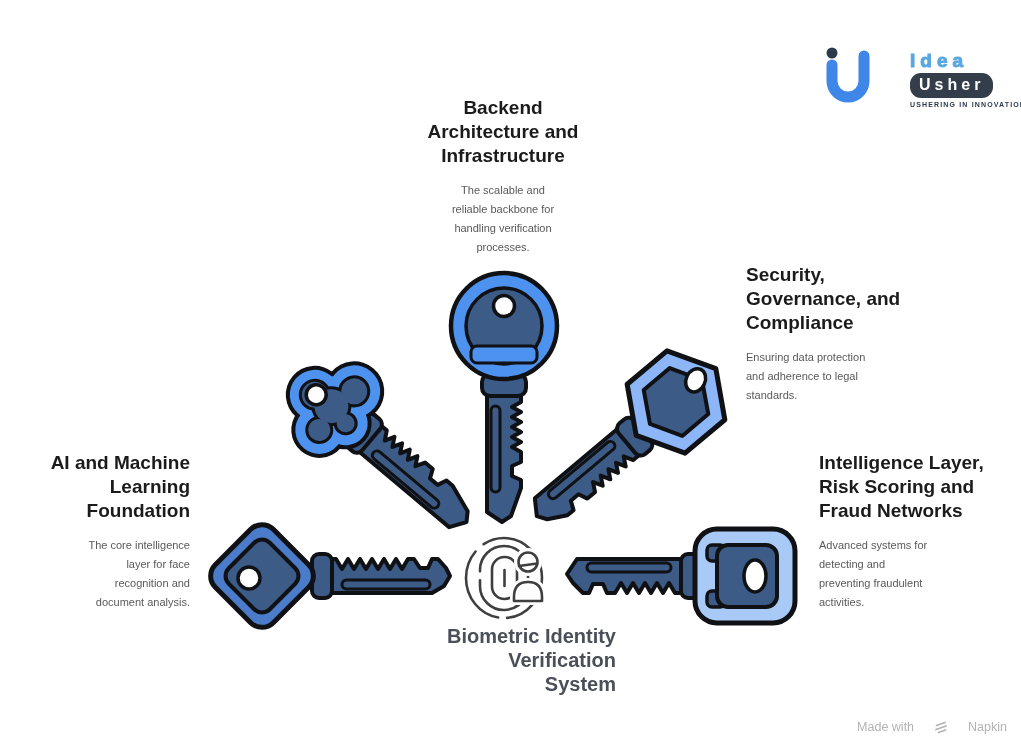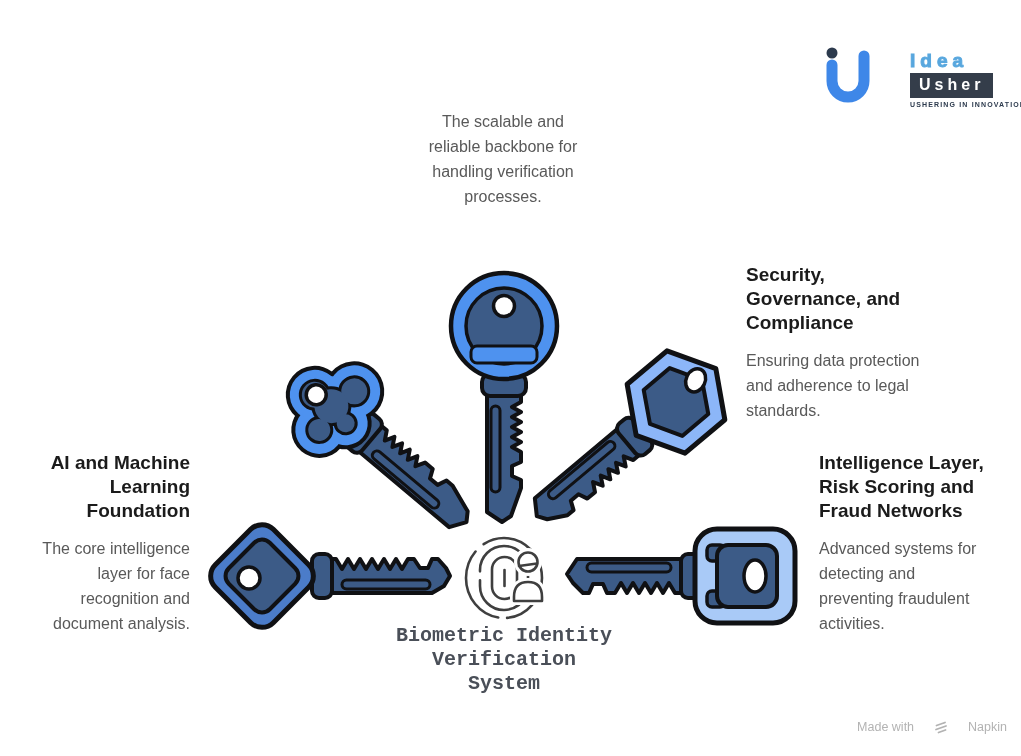--- a/index.html
+++ b/index.html
@@ -1,32 +1,32 @@
 <!DOCTYPE html>
 <html style="--key-rim-bright: #4E92EF; --key-rim-light: #8CB6F8; --key-rim-medium: #4B7CC9; --key-rim-pale: #A9CAF7; --key-dark: #3C5B87; --outline: #101114; --title-text: #1B1B1B; --body-text: #595959; --center-text: #4A4F58; --logo-blue: #3E87E8; --logo-navy: #2C3A4D; --logo-box: #343D4A; --logo-light-blue: #58A7DE; --watermark-gray: #B3B3B3; --icon-gray: #3F3F3F;"><head>
 <meta charset="utf-8">
 <style>
   html,body{margin:0;padding:0;background:#ffffff;}
   body{font-family:"Liberation Sans",sans-serif;}
   .canvas{position:relative;width:1021px;height:756px;background:#ffffff;overflow:hidden;}
   .art{position:absolute;left:0;top:0;z-index:1;}
   .section{position:absolute;z-index:2;}
   .section h2{font-size:19px;line-height:24px;font-weight:700;color:var(--title-text);margin:0;white-space:pre-line;}
-  .section p{font-size:16px;line-height:25px;font-weight:400;color:var(--body-text);margin:13px 0 0 0;white-space:pre-line;}
+  .section p{font-size:11px;line-height:19px;font-weight:400;color:var(--body-text);margin:13px 0 0 0;white-space:pre-line;}
   .align-right{text-align:right;}
   .align-left{text-align:left;}
   .align-center{text-align:center;}
-  .center-label{position:absolute;z-index:2;text-align:center;font-family:Liberation Mono, monospace;}
+  .center-label{position:absolute;z-index:2;text-align:right;}
   .center-label h1{font-size:20px;line-height:24px;font-weight:700;color:var(--center-text);margin:0;white-space:pre-line;}
   
   .logo{position:absolute;left:824px;top:46px;z-index:2;display:flex;align-items:flex-start;gap:32px;}
   .logo-mark{width:48px;height:62px;margin-right:6px;}
   .logo-col{display:flex;flex-direction:column;align-items:flex-start;padding-top:5px;}
   .logo-idea{font-size:19px;font-weight:700;letter-spacing:5px;color:var(--logo-light-blue);-webkit-text-stroke:1px var(--logo-light-blue);line-height:19px;}
-  .logo-usher{margin-top:3px;background:var(--logo-box);color:#ffffff;font-size:16px;font-weight:700;letter-spacing:4px;line-height:20px;padding:2px 9px 3px 9px;}
+  .logo-usher{margin-top:3px;background:var(--logo-box);color:#ffffff;font-size:16px;font-weight:700;letter-spacing:4px;line-height:20px;padding:2px 9px 3px 9px;border-radius:11px;}
   .logo-tagline{margin-top:3px;font-size:7px;font-weight:700;letter-spacing:1.15px;color:var(--logo-navy);white-space:nowrap;}
   
   .watermark{position:absolute;right:14px;top:720px;z-index:2;display:flex;align-items:center;gap:20px;
              font-size:12.5px;color:var(--watermark-gray);}
   .watermark svg{display:block;}
 </style>
 </head>
 <body>
 
 <div class="canvas">
@@ -128,20 +128,23 @@
         <circle cx="528" cy="562" r="10" fill="#ffffff"></circle>
         <path d="M 514,601 L 514,597 Q 514,582 528,582 Q 542,582 542,597 L 542,601 Z" fill="#ffffff"></path>
       </g>
       <circle cx="528" cy="562" r="9.5" fill="#ffffff"></circle>
       <path d="M 519,566 L 537,563.5"></path>
       <path d="M 514,601 L 514,597 Q 514,582 528,582 Q 542,582 542,597 L 542,601 Z" stroke-linejoin="round"></path>
     </g>
   </svg>
 
   <div class="section align-center" style="left:393px;top:96px;width:220px;">
+    <h2>Backend
+Architecture and
+Infrastructure</h2>
     <p>The scalable and
 reliable backbone for
 handling verification
 processes.</p>
   </div>
 
 
   <div class="section align-left" style="left:746px;top:254px;width:200px;margin-top:9px;">
     <h2>Security,
 Governance, and

